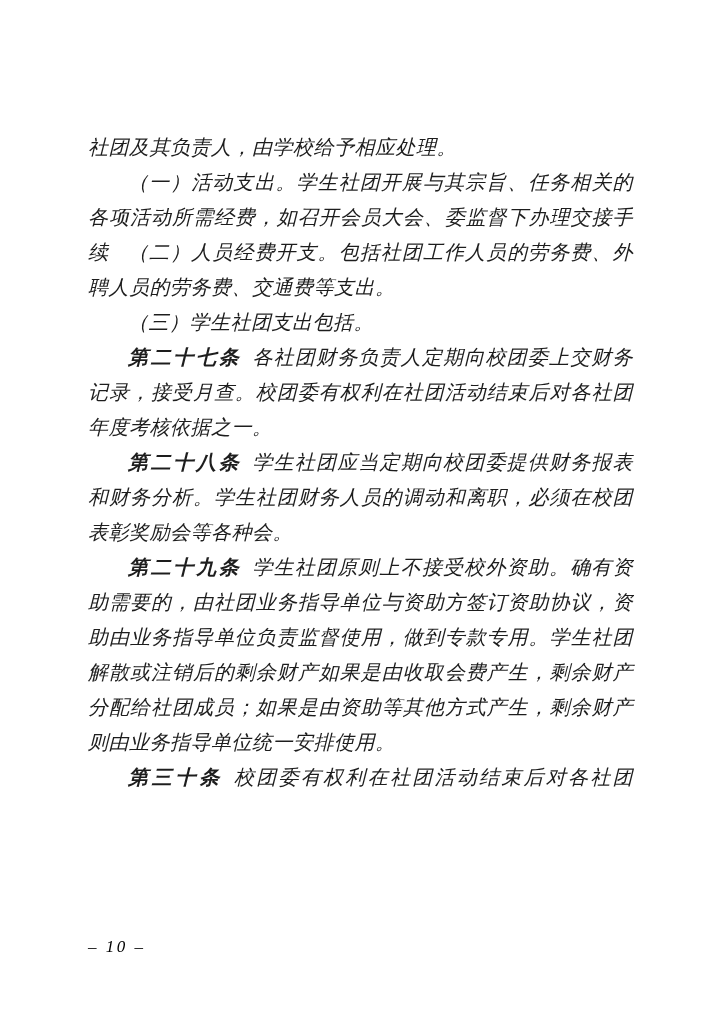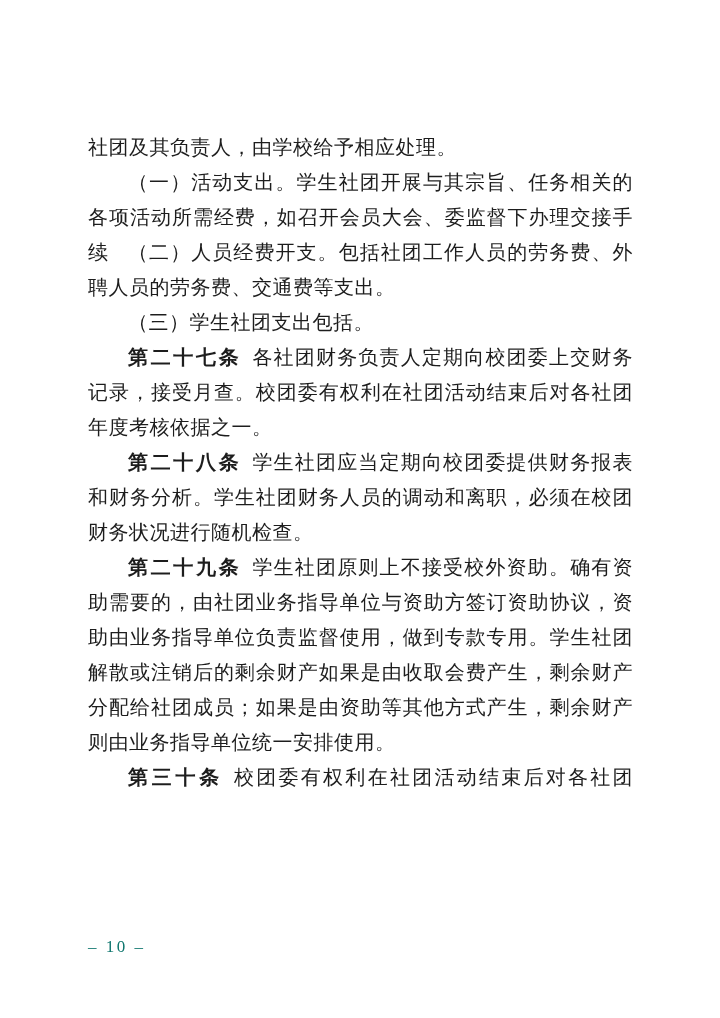--- a/index.html
+++ b/index.html
@@ -8,20 +8,21 @@
     background: #ffffff;
   }
   .page {
     position: relative;
     width: 720px;
     height: 1018px;
     background: #ffffff;
     overflow: hidden;
     font-family: "Liberation Serif", "DejaVu Serif", serif;
     color: #1d1d1d;
+    font-style: italic;
   }
   .doc-body {
     position: absolute;
     left: 88px;
     top: 130px;
     width: 545px;
   }
   .line {
     font-size: 20px;
     line-height: 35px;
@@ -45,41 +46,41 @@
     letter-spacing: 2px;
     margin-right: 0.55em;
   }
   .page-footer {
     position: absolute;
     left: 88px;
     top: 936px;
     font-size: 17px;
     line-height: 22px;
     letter-spacing: 2.5px;
-    color: #0f766e;
+    color: #000000;
     font-family: "Liberation Serif", "DejaVu Serif", serif;
   }
 </style>
 </head>
 <body>
 
 <div class="page">
   <div class="doc-body">
       <div class="line">社团及其负责人，由学校给予相应处理。</div>
       <div class="line indent justify">（一）活动支出。学生社团开展与其宗旨、任务相关的</div>
       <div class="line justify">各项活动所需经费，如召开会员大会、委监督下办理交接手续</div>
       <div class="line indent justify">（二）人员经费开支。包括社团工作人员的劳务费、外</div>
       <div class="line">聘人员的劳务费、交通费等支出。</div>
       <div class="line indent">（三）学生社团支出包括。</div>
       <div class="line indent justify"><b class="head">第二十七条</b><span>各社团财务负责人定期向校团委上交财务</span></div>
       <div class="line justify">记录，接受月查。校团委有权利在社团活动结束后对各社团</div>
       <div class="line">年度考核依据之一。</div>
       <div class="line indent justify"><b class="head">第二十八条</b><span>学生社团应当定期向校团委提供财务报表</span></div>
       <div class="line justify">和财务分析。学生社团财务人员的调动和离职，必须在校团</div>
-      <div class="line">财务状况进行随机检查。</div>
+      <div class="line">表彰奖励会等各种会。</div>
       <div class="line indent justify"><b class="head">第二十九条</b><span>学生社团原则上不接受校外资助。确有资</span></div>
       <div class="line justify">助需要的，由社团业务指导单位与资助方签订资助协议，资</div>
       <div class="line justify">助由业务指导单位负责监督使用，做到专款专用。学生社团</div>
       <div class="line justify">解散或注销后的剩余财产如果是由收取会费产生，剩余财产</div>
       <div class="line justify">分配给社团成员；如果是由资助等其他方式产生，剩余财产</div>
       <div class="line">则由业务指导单位统一安排使用。</div>
       <div class="line indent justify"><b class="head">第三十条</b><span>校团委有权利在社团活动结束后对各社团</span></div>
     </div>
   <div class="page-footer">– 10 –</div>
 </div>

